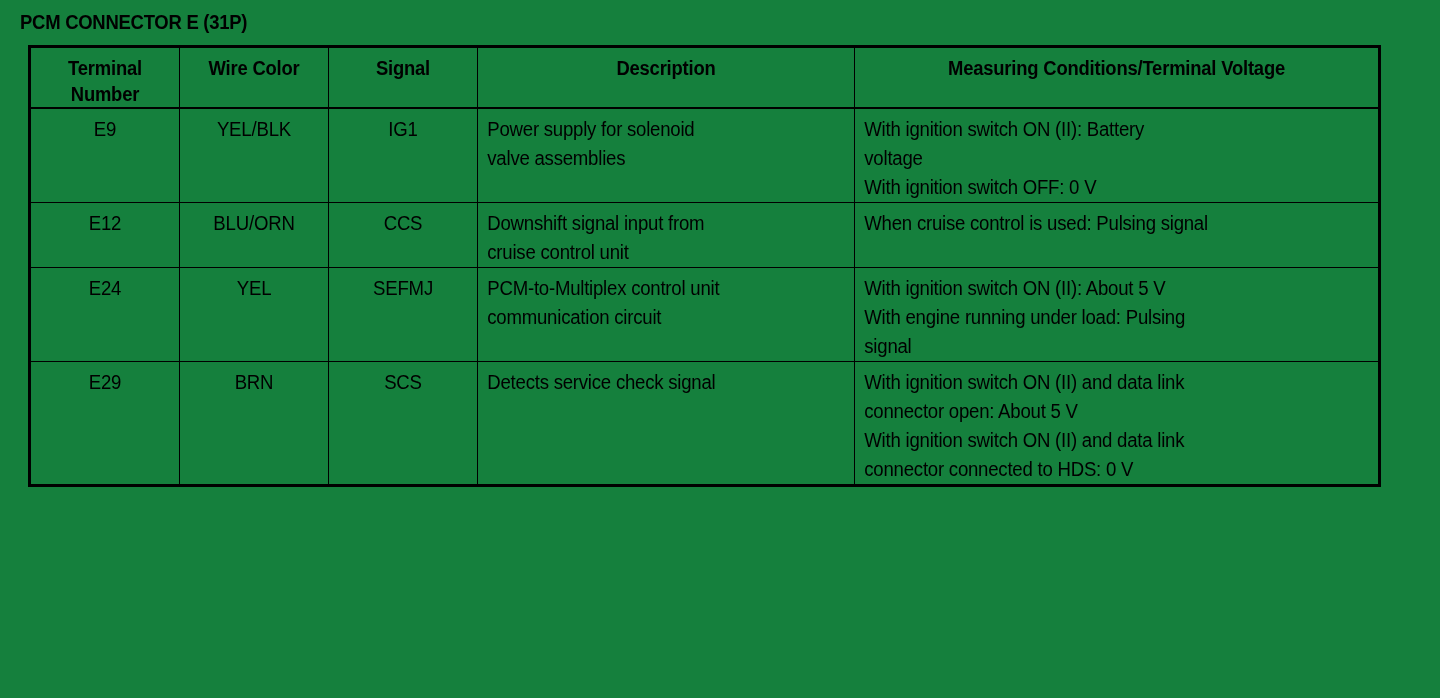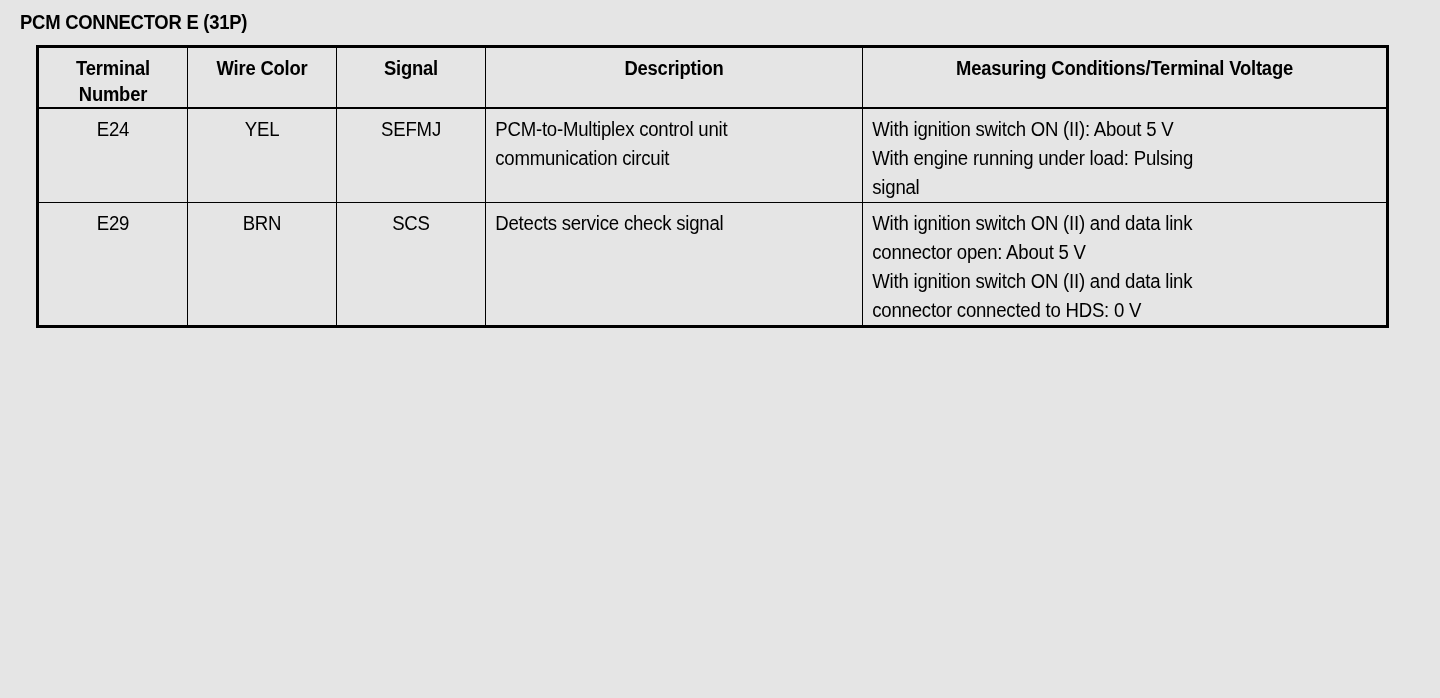--- a/index.html
+++ b/index.html
@@ -11,37 +11,37 @@
     width: 1440px;
     height: 698px;
     font-family: "Liberation Sans", sans-serif;
     color: #000000;
     overflow: hidden;
   }
   .page {
     position: relative;
     width: 1440px;
     height: 698px;
-    background: #e5e5e5;
+    background: #15803d;
   }
   .doc-title {
     position: absolute;
     left: 20px;
     top: 9px;
     font-size: 21px;
     font-weight: bold;
     letter-spacing: -0.3px;
     line-height: 26px;
     transform: scaleX(0.88);
     transform-origin: left top;
     white-space: nowrap;
   }
   .table-wrap {
     position: absolute;
-    left: 36px;
+    left: 28px;
     top: 45px;
     width: 1350px;
   }
   table.pcm {
     border-collapse: collapse;
     table-layout: fixed;
     width: 1350px;
     border: 3px solid #000;
   }
   table.pcm th,
@@ -127,20 +127,58 @@
           </th>
           <th>
             <div class="hdr-cell">Description</div>
           </th>
           <th>
             <div class="hdr-cell">Measuring Conditions/Terminal Voltage</div>
           </th>
         </tr>
       </thead>
       <tbody>
+        <tr class="r1">
+          <td>
+            <div class="cell-center">E9</div>
+          </td>
+          <td>
+            <div class="cell-center">YEL/BLK</div>
+          </td>
+          <td>
+            <div class="cell-center">IG1</div>
+          </td>
+          <td>
+            <div class="cell-left">Power supply for solenoid
+valve assemblies</div>
+          </td>
+          <td>
+            <div class="cell-left">With ignition switch ON (II): Battery
+voltage
+With ignition switch OFF: 0 V</div>
+          </td>
+        </tr>
+        <tr class="r2">
+          <td>
+            <div class="cell-center">E12</div>
+          </td>
+          <td>
+            <div class="cell-center">BLU/ORN</div>
+          </td>
+          <td>
+            <div class="cell-center">CCS</div>
+          </td>
+          <td>
+            <div class="cell-left">Downshift signal input from
+cruise control unit</div>
+          </td>
+          <td>
+            <div class="cell-left">When cruise control is used: Pulsing signal</div>
+          </td>
+        </tr>
         <tr class="r5">
           <td>
             <div class="cell-center">E24</div>
           </td>
           <td>
             <div class="cell-center">YEL</div>
           </td>
           <td>
             <div class="cell-center">SEFMJ</div>
           </td>

